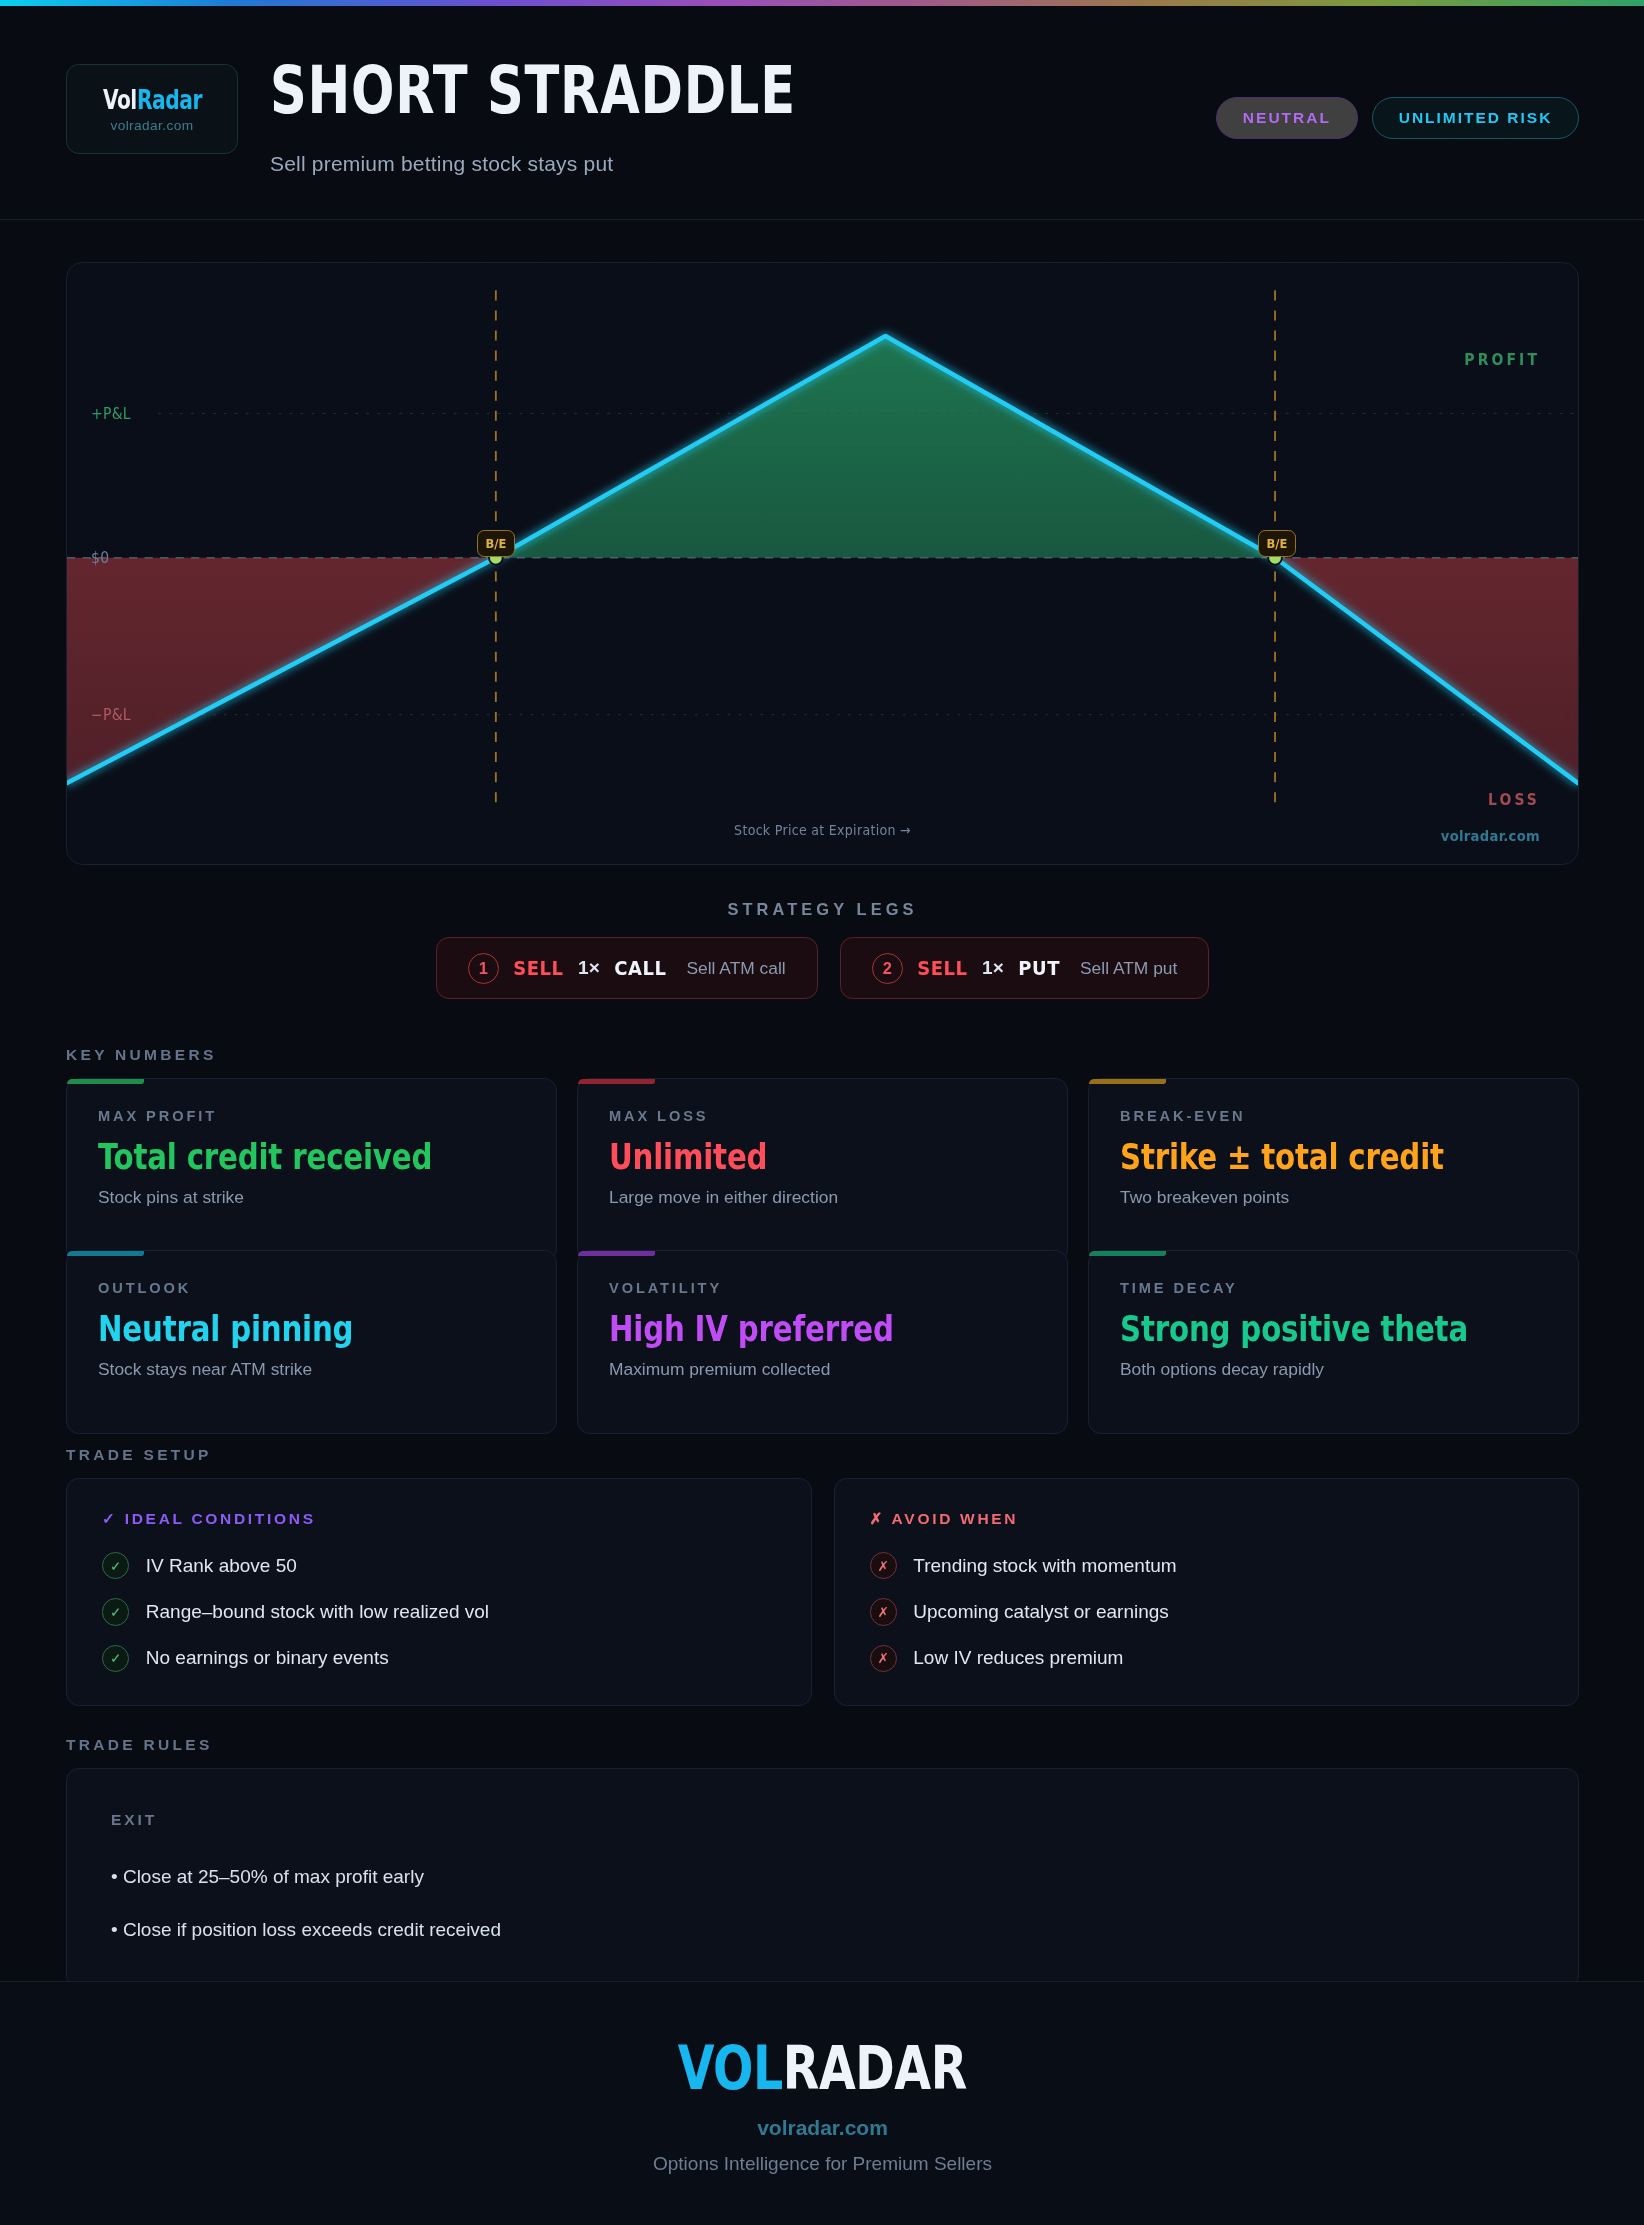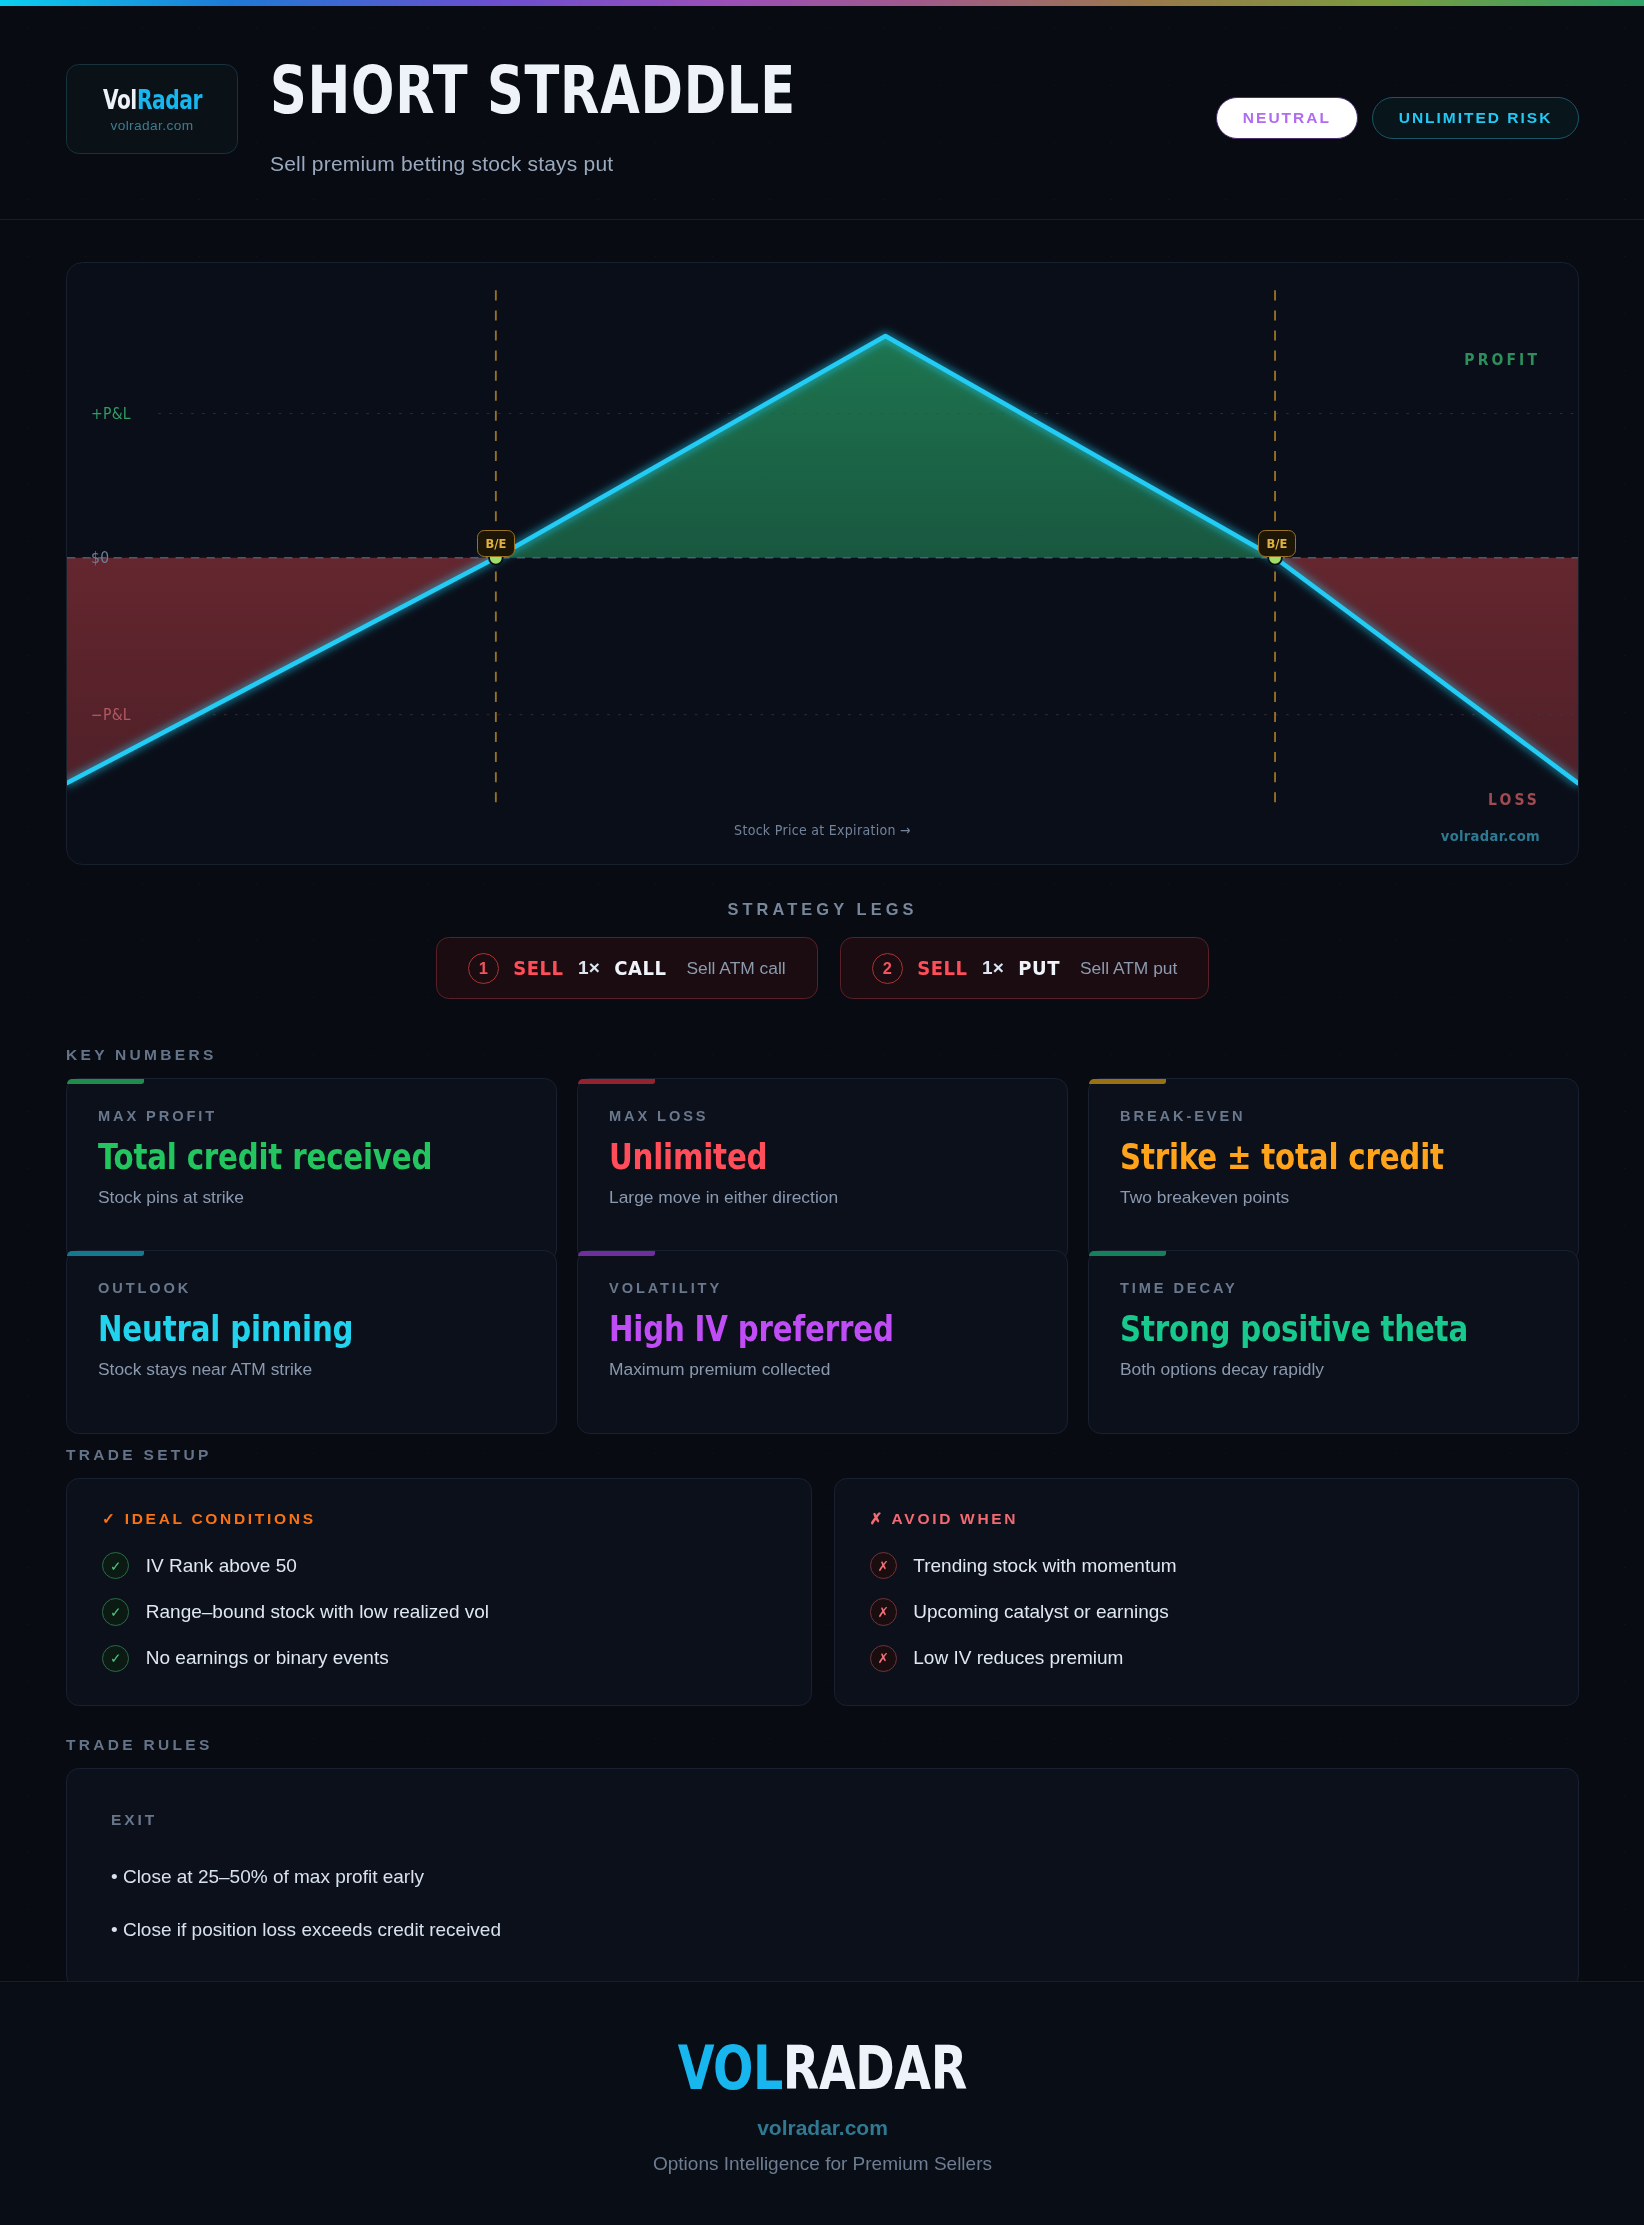--- a/index.html
+++ b/index.html
@@ -70,21 +70,21 @@
     position:absolute; right:66px; top:91px;
     display:flex; gap:14.6px; align-items:center;
   }
   .pill{
     height:42px; padding:0 25.6px;
     border-radius:21px;
     display:flex; align-items:center;
     font-size:15.5px; font-weight:700; letter-spacing:2px;
     white-space:nowrap;
   }
-  .pill.neutral{ border:0.9px solid #4b2f6e; color:#b06bf0; background:#ffffff;text-align:center; }
+  .pill.neutral{ border:0.9px solid #4b2f6e; color:#b06bf0; background:#404040;text-align:center; }
   .pill.risk{ border:0.9px solid #1a5566; color:#22c9f5; background:#08161c; }
 
   
   .chart-panel{
     position:absolute; left:66px; top:262px;
     width:1513px; height:603px;
     border:0.9px solid #18202e;
     border-radius:16.4px;
     background:#0a0e18;
     overflow:hidden;
@@ -215,21 +215,21 @@
     border:0.9px solid #182031;
     border-radius:12.8px;
     background:#0c101b;
     padding:31px 35px 33px 35px;
     min-height:217px;
   }
   .panel-head{
     font-size:15.5px; font-weight:700; letter-spacing:2.7px;
     margin-bottom:24px;
   }
-  .panel-head.good{ color:#f97316; }
+  .panel-head.good{ color:#8b5cf6; }
   .panel-head.bad{ color:#f26a72; }
   .li{ display:flex; align-items:center; gap:16.4px; margin-bottom:19px; }
   .li:last-child{ margin-bottom:0; }
   .li-badge{
     width:27.4px; height:27.4px; border-radius:50%;
     display:flex; align-items:center; justify-content:center;
     font-size:13.7px; flex:0 0 auto;
   }
   .li-badge.good{ border:0.9px solid #2d6b47; color:#4dc47e; background:#0b1a12; }
   .li-badge.bad{ border:0.9px solid #70333a; color:#f0727a; background:#1a0d0f; }

